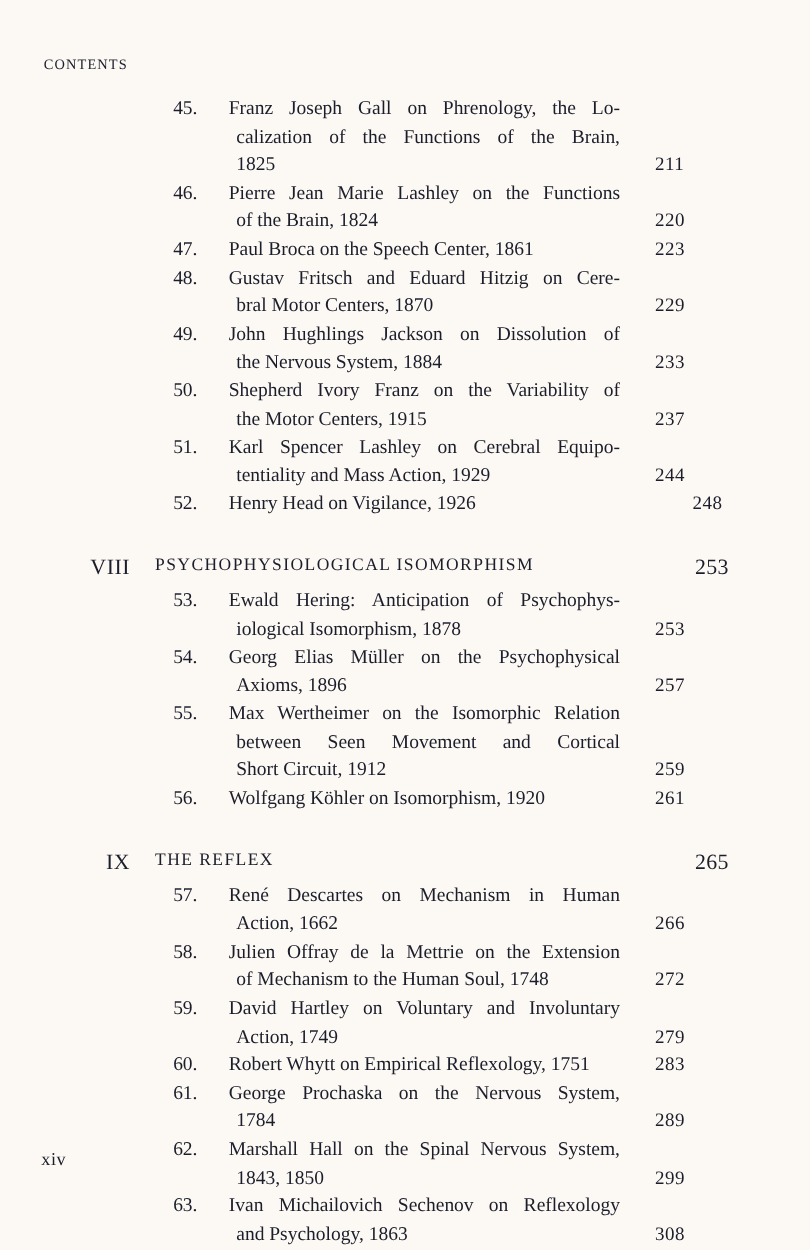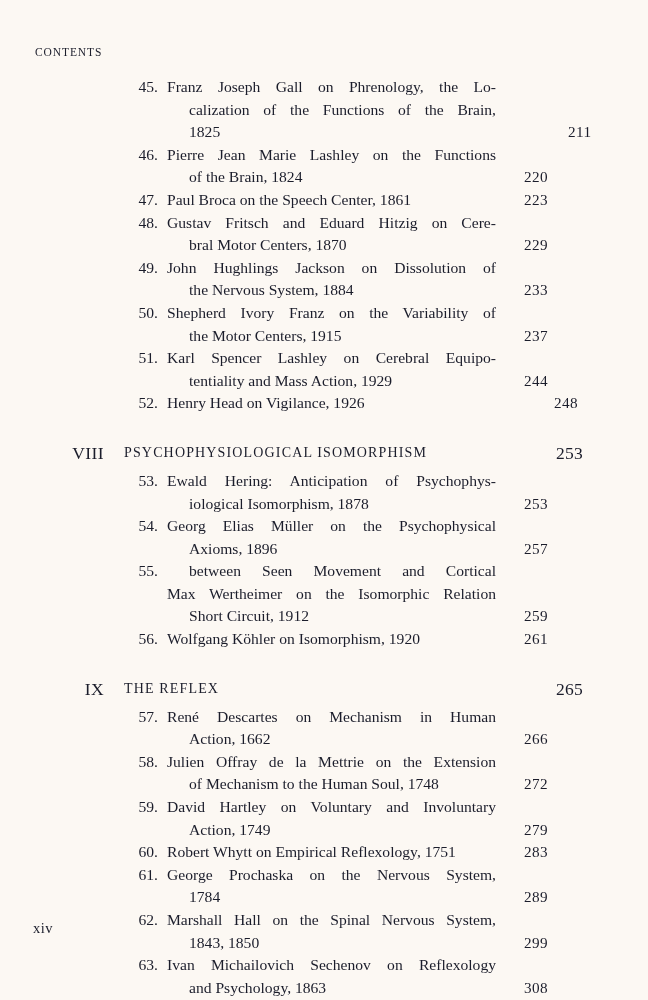--- a/index.html
+++ b/index.html
@@ -70,21 +70,21 @@
     text-align-last: left;
     text-indent: 0;
     hyphens: none;
   }
   
   .entry-text .l {
     display: block;
     white-space: nowrap;
   }
   .entry-text .l.first {
-    margin-left: 0;
+    margin-left: 16px;
     text-align: justify;
     text-align-last: justify;
     white-space: normal;
   }
   .entry-text .l.cont {
     margin-left: 22px;
     text-align: justify;
     text-align-last: justify;
     white-space: normal;
   }
@@ -160,21 +160,21 @@
   <div class="running-head">CONTENTS</div>
 
   <div class="toc" id="toc-root">
       <div class="entry-row" style="height: 67.8px;">
         <div class="entry-num">45.</div>
         <div class="entry-text">
           <span class="l first">Franz Joseph Gall on Phrenology, the Lo-</span>
           <span class="l cont">calization of the Functions of the Brain,</span>
           <span class="l cont last nojust">1825</span>
         </div>
-        <div class="entry-page" style="top: 45.2px; margin-left: 44px;">211</div>
+        <div class="entry-page" style="top: 45.2px;">211</div>
       </div>
       <div class="entry-row" style="height: 45.2px;">
         <div class="entry-num">46.</div>
         <div class="entry-text">
           <span class="l first">Pierre Jean Marie Lashley on the Functions</span>
           <span class="l cont last nojust">of the Brain, 1824</span>
         </div>
         <div class="entry-page" style="top: 22.6px;">220</div>
       </div>
       <div class="entry-row" style="height: 22.6px;">
@@ -242,22 +242,22 @@
         <div class="entry-num">54.</div>
         <div class="entry-text">
           <span class="l first">Georg Elias Müller on the Psychophysical</span>
           <span class="l cont last nojust">Axioms, 1896</span>
         </div>
         <div class="entry-page" style="top: 22.6px;">257</div>
       </div>
       <div class="entry-row" style="height: 67.8px;">
         <div class="entry-num">55.</div>
         <div class="entry-text">
+          <span class="l first">Max Wertheimer on the Isomorphic Relation</span>
           <span class="l cont">between Seen Movement and Cortical</span>
-          <span class="l first">Max Wertheimer on the Isomorphic Relation</span>
           <span class="l cont last nojust">Short Circuit, 1912</span>
         </div>
         <div class="entry-page" style="top: 45.2px;">259</div>
       </div>
       <div class="entry-row" style="height: 22.6px;">
         <div class="entry-num">56.</div>
         <div class="entry-text">
           <span class="l first last nojust">Wolfgang Köhler on Isomorphism, 1920</span>
         </div>
         <div class="entry-page" style="top: 0px;">261</div>

